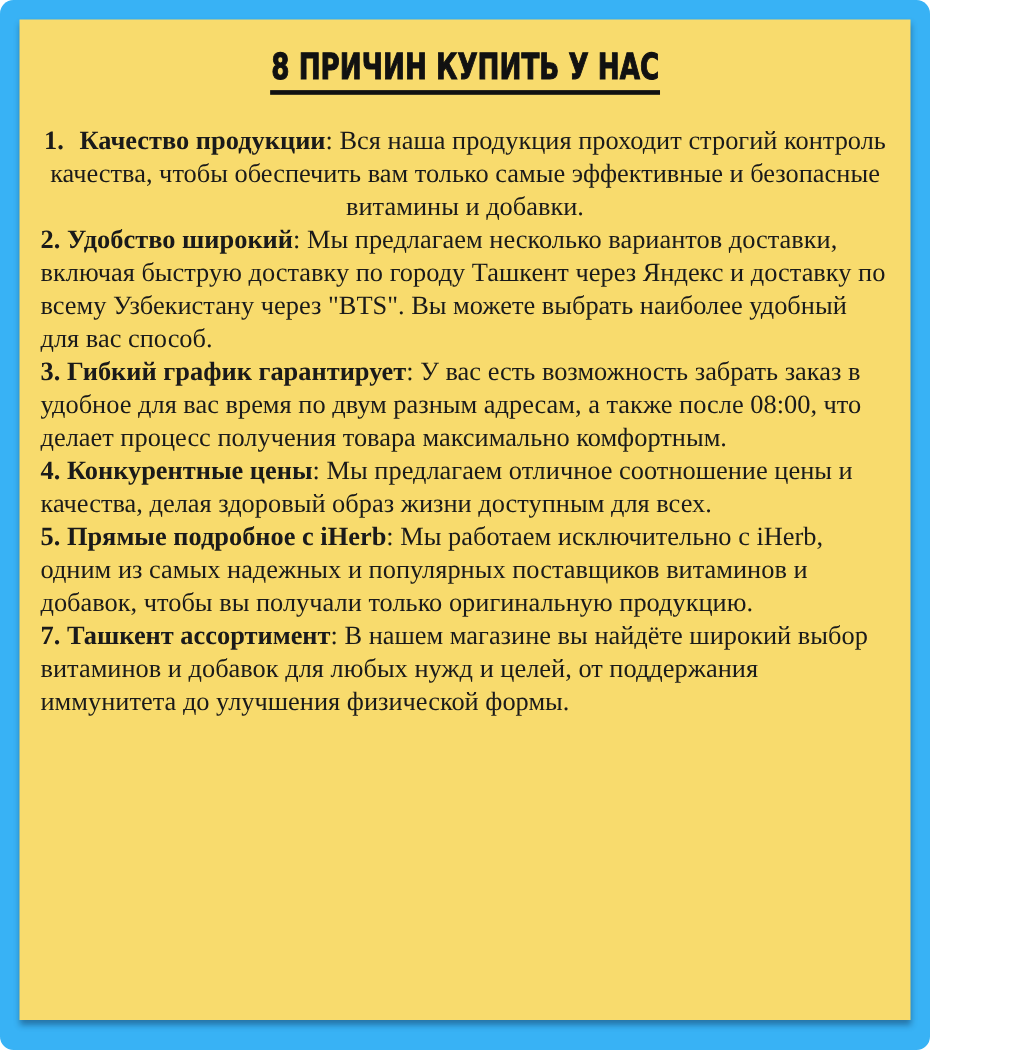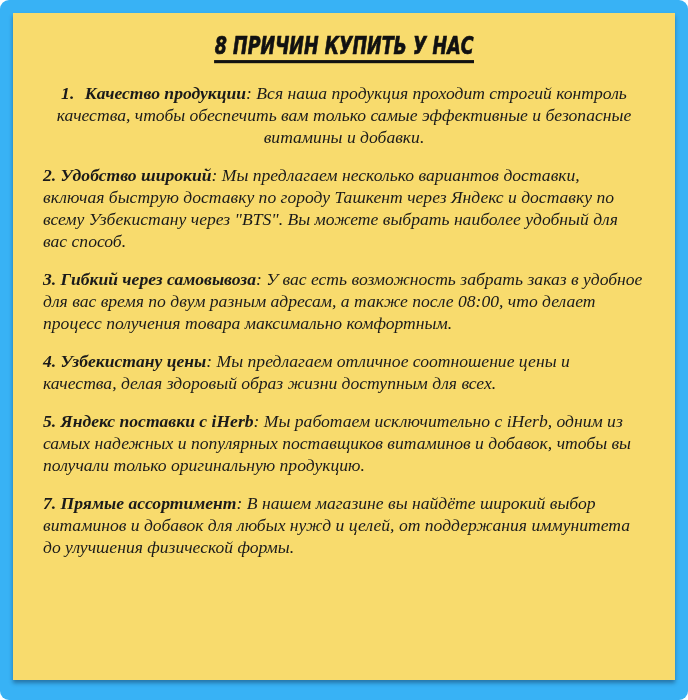--- a/index.html
+++ b/index.html
@@ -7,26 +7,25 @@
     --yellow:#f8db6d;
     --ink:#1a1a1a;
   }
   *{margin:0;padding:0;box-sizing:border-box;}
   html,body{background:#ffffff;}
   body{
     width:688px;height:700px;
     font-family:"Liberation Serif", serif;
   }
   .page{
-    width:688px;height:700px;
+    width:620px;height:700px;
     background:var(--blue);
     border-radius:9px;
     overflow:hidden;
     position:relative;
-    font-style:italic;
   }
   .card{
     position:absolute;
     left:13px;top:13px;right:13px;bottom:20px;
     background:var(--yellow);
     box-shadow:0 3px 4px rgba(15,45,75,.45);
     padding:17px 14px 0 14px;
     color:var(--ink);
   }
   .title-row{
@@ -46,46 +45,46 @@
     transform:scale(0.76,1.04);
     transform-origin:center top;
     border-bottom:3px solid #111;
     padding:0 1px 1px 1px;
     white-space:nowrap;
   }
   .reasons{
     font-size:17.6px;
     line-height:22px;
   }
-  .reason{margin:16px;text-align:left;}
+  .reason{margin:0;text-align:left;}
   .reason.centered{text-align:center;}
   .reason b{font-weight:bold;}
   .num-gap{display:inline-block;width:6px;}
 </style>
 </head>
 <body>
 
 <div class="page">
   <div class="card">
 
     <div class="title-row">
       <span class="title">8 ПРИЧИН КУПИТЬ У НАС</span>
     </div>
 
     <div class="reasons">
 
       <p class="reason centered"><b><span>1.</span><span class="num-gap"></span> <span>Качество продукции</span></b><span>:</span> <span>Вся наша продукция проходит строгий контроль качества, чтобы обеспечить вам только самые эффективные и безопасные витамины и добавки.</span></p>
 
       <p class="reason"><b><span>2.</span> <span>Удобство широкий</span></b><span>:</span> <span>Мы предлагаем несколько вариантов доставки, включая быструю доставку по городу Ташкент через Яндекс и доставку по всему Узбекистану через "BTS". Вы можете выбрать наиболее удобный для вас способ.</span></p>
 
-      <p class="reason"><b><span>3.</span> <span>Гибкий через самовывоза</span></b><span>:</span> <span>У вас есть возможность забрать заказ в удобное для вас время по двум разным адресам, а также после 08:00, что делает процесс получения товара максимально комфортным.</span></p>
+      <p class="reason"><b><span>3.</span> <span>Гибкий график гарантирует</span></b><span>:</span> <span>У вас есть возможность забрать заказ в удобное для вас время по двум разным адресам, а также после 08:00, что делает процесс получения товара максимально комфортным.</span></p>
 
-      <p class="reason"><b><span>4.</span> <span>Узбекистану цены</span></b><span>:</span> <span>Мы предлагаем отличное соотношение цены и качества, делая здоровый образ жизни доступным для всех.</span></p>
+      <p class="reason"><b><span>4.</span> <span>Конкурентные цены</span></b><span>:</span> <span>Мы предлагаем отличное соотношение цены и качества, делая здоровый образ жизни доступным для всех.</span></p>
 
-      <p class="reason"><b><span>5.</span> <span>Яндекс поставки с iHerb</span></b><span>:</span> <span>Мы работаем исключительно с iHerb, одним из самых надежных и популярных поставщиков витаминов и добавок, чтобы вы получали только оригинальную продукцию.</span></p>
+      <p class="reason"><b><span>5.</span> <span>Прямые подробное с iHerb</span></b><span>:</span> <span>Мы работаем исключительно с iHerb, одним из самых надежных и популярных поставщиков витаминов и добавок, чтобы вы получали только оригинальную продукцию.</span></p>
 
 
-      <p class="reason"><b><span>7.</span> <span>Прямые ассортимент</span></b><span>:</span> <span>В нашем магазине вы найдёте широкий выбор витаминов и добавок для любых нужд и целей, от поддержания иммунитета до улучшения физической формы.</span></p>
+      <p class="reason"><b><span>7.</span> <span>Ташкент ассортимент</span></b><span>:</span> <span>В нашем магазине вы найдёте широкий выбор витаминов и добавок для любых нужд и целей, от поддержания иммунитета до улучшения физической формы.</span></p>
 
 
     </div>
   </div>
 </div>
 
 </body></html>

